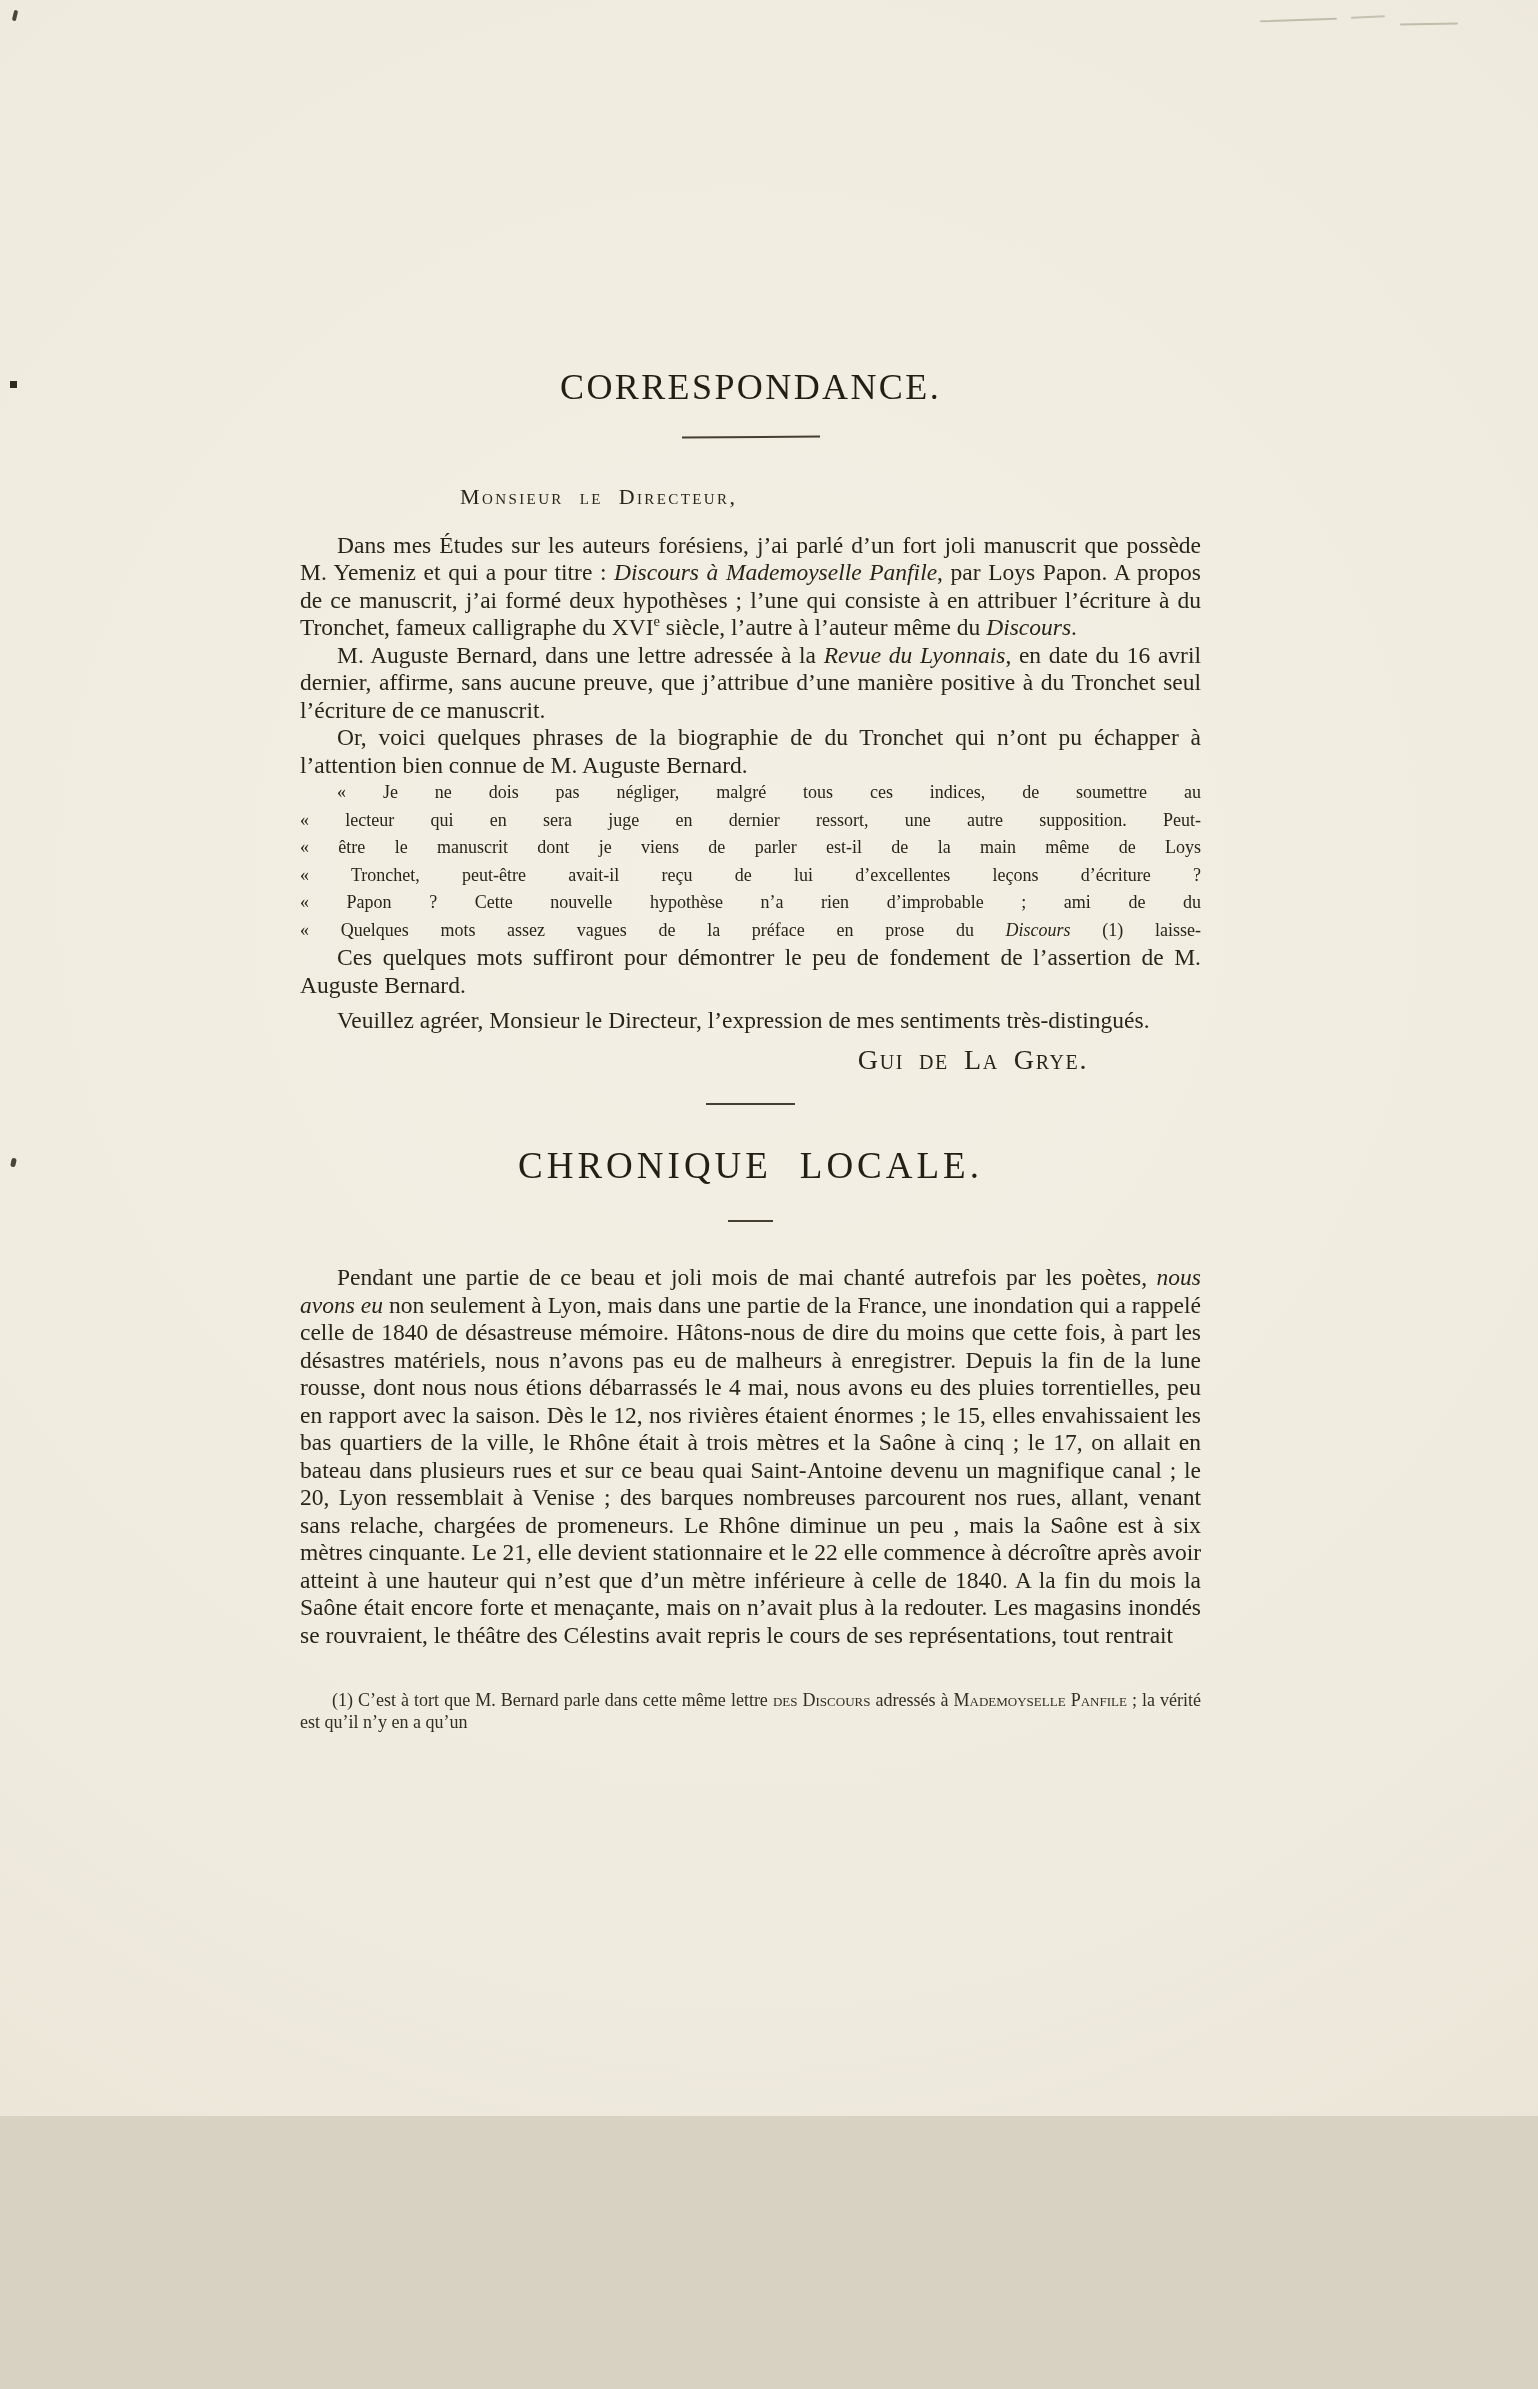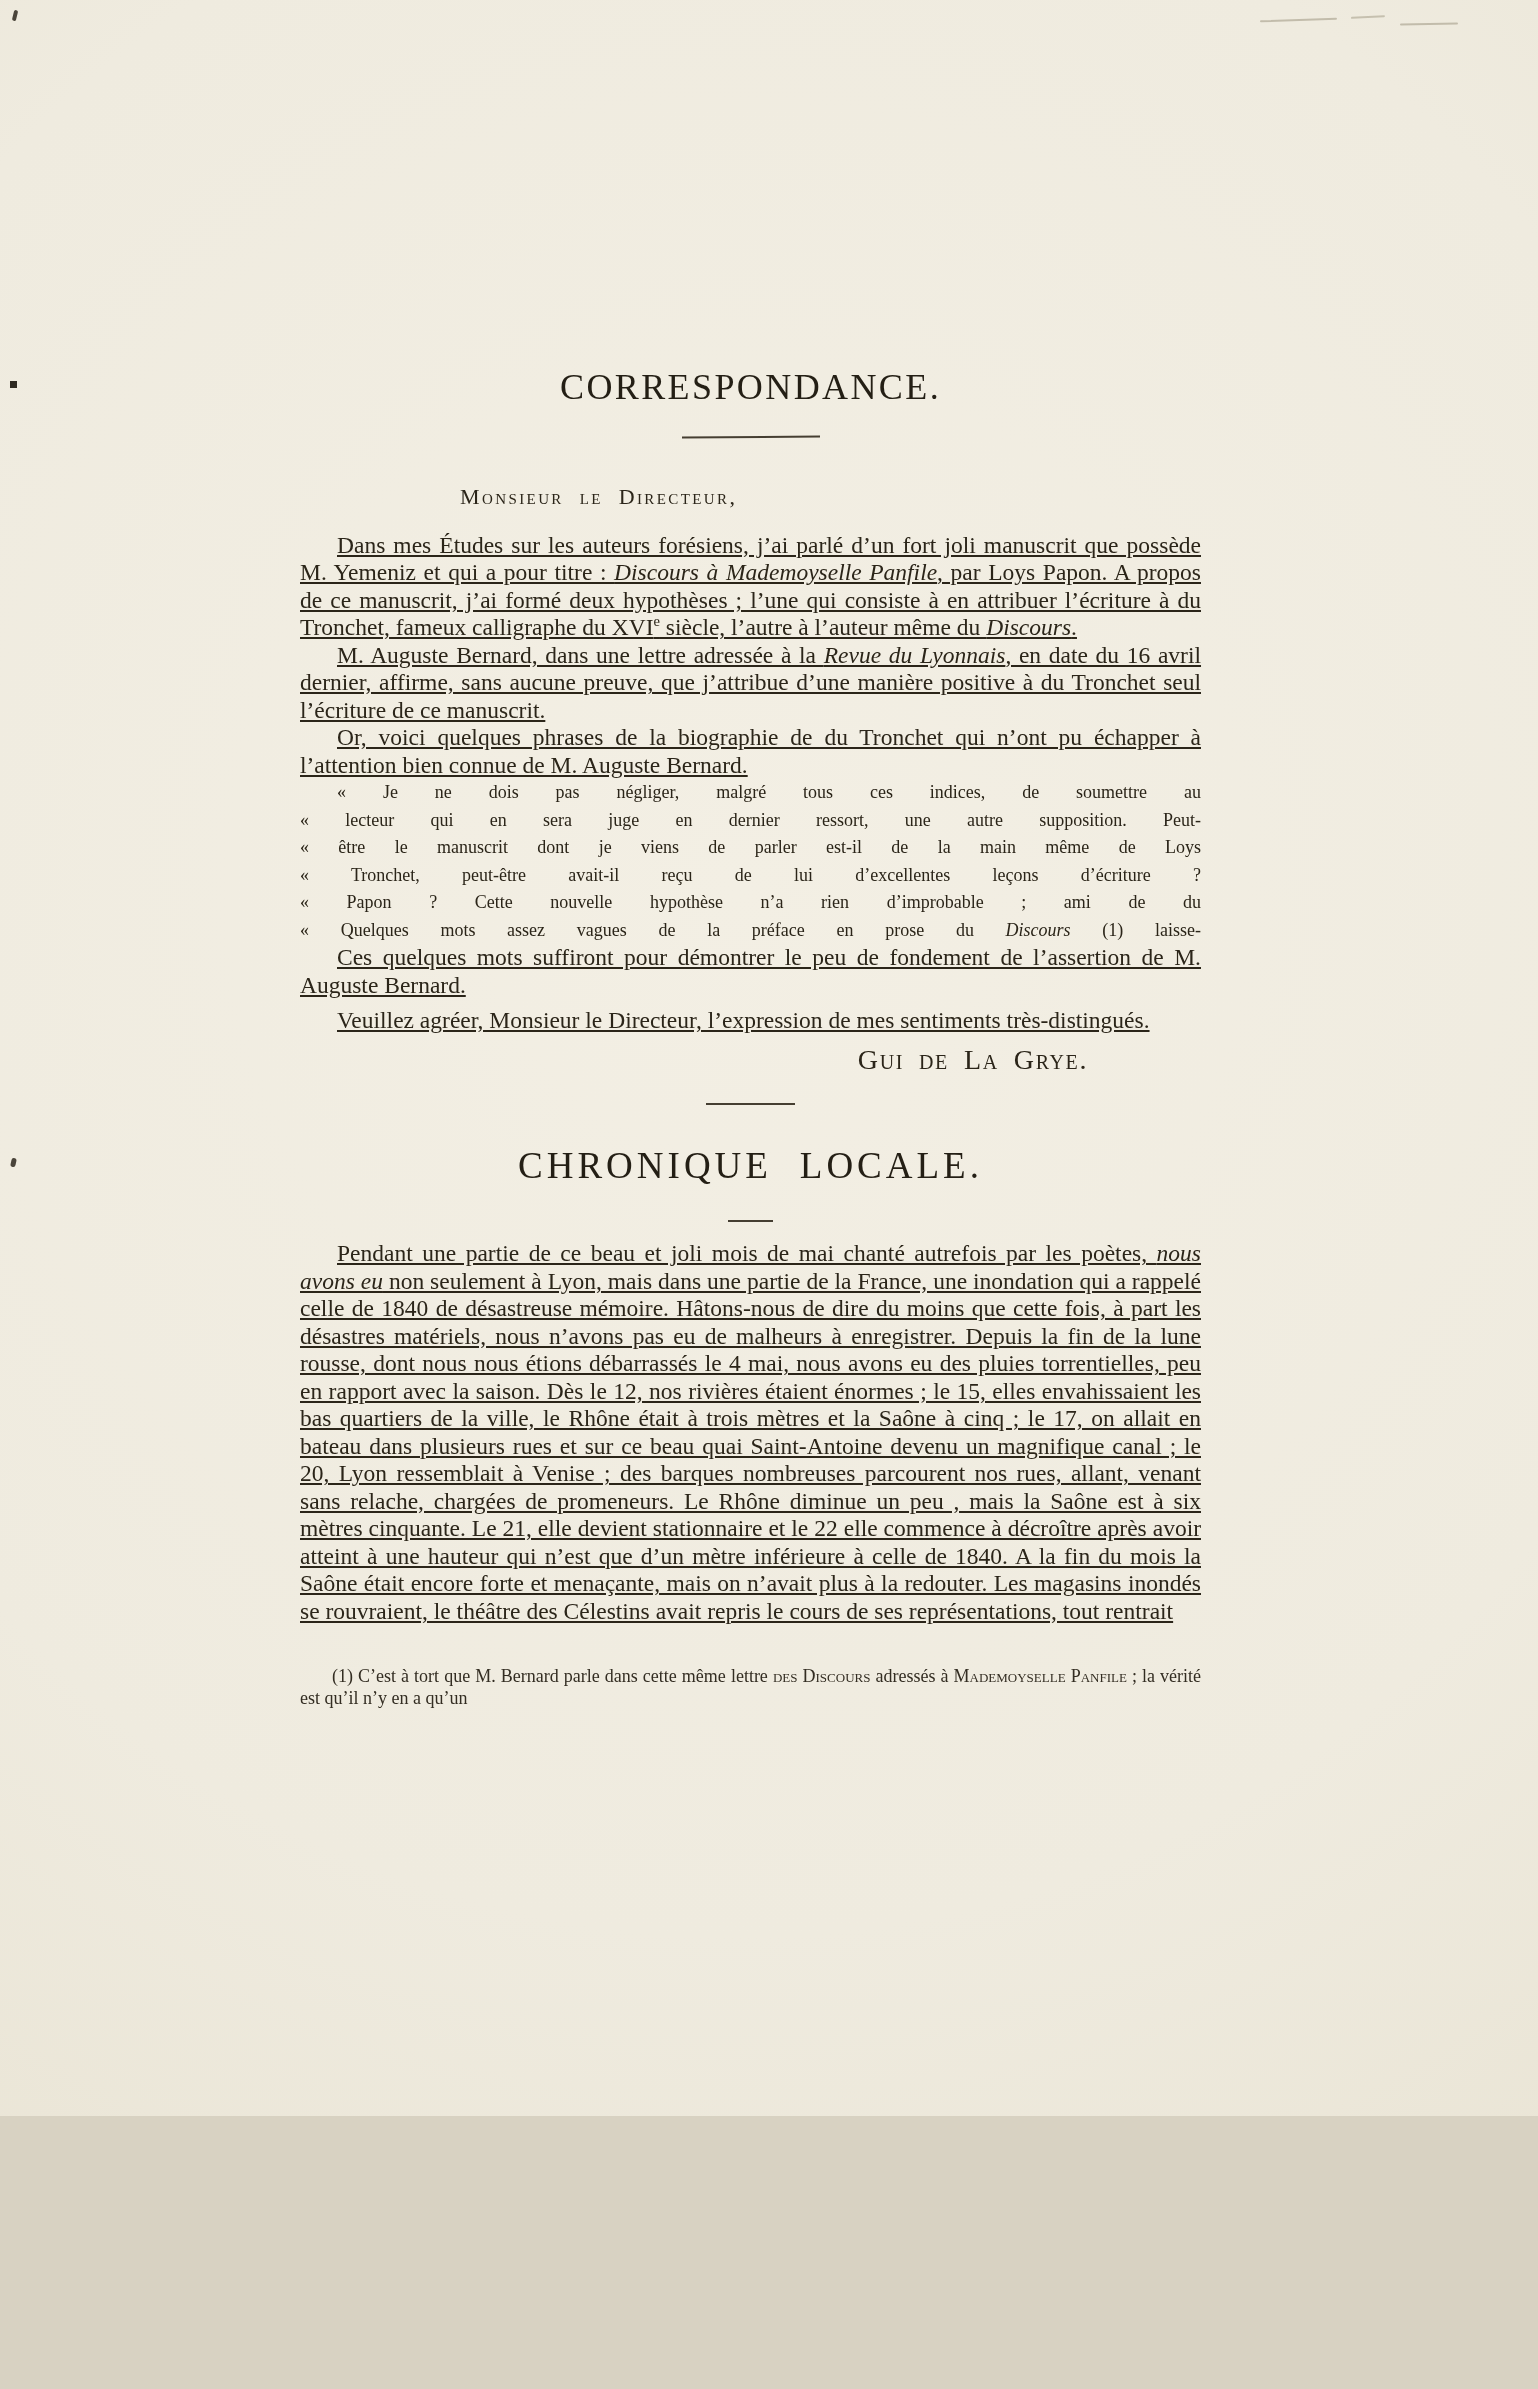--- a/index.html
+++ b/index.html
@@ -48,21 +48,20 @@
   }
 
   .letter-body { margin-top: 21px; }
 
   .para {
     margin: 0;
     font-size: 23.5px;
     line-height: 27.5px;
     text-align: justify;
     text-indent: 37px;
-    text-decoration: underline;
   }
 
   .para-gap { margin-top: 8px; }
 
   .quote-block { margin: 0; }
   .quote-line {
     font-size: 18px;
     line-height: 27.5px;
     text-align: justify;
     text-align-last: justify;
@@ -79,21 +78,21 @@
     word-spacing: 6.5px;
   }
 
   .chronique-title {
     margin-top: 42px;
     font-size: 37px;
     letter-spacing: 4px;
     word-spacing: 14.6px;
   }
 
-  .chronique-para { margin-top: 18px; }
+  .chronique-para { margin-top: 42px; }
 
   .footnote-sec { margin-top: 40px; }
   .footnote-para {
     margin: 0;
     font-size: 18px;
     line-height: 22px;
     text-align: justify;
     text-indent: 32px;
     color: #332d22;
   }

